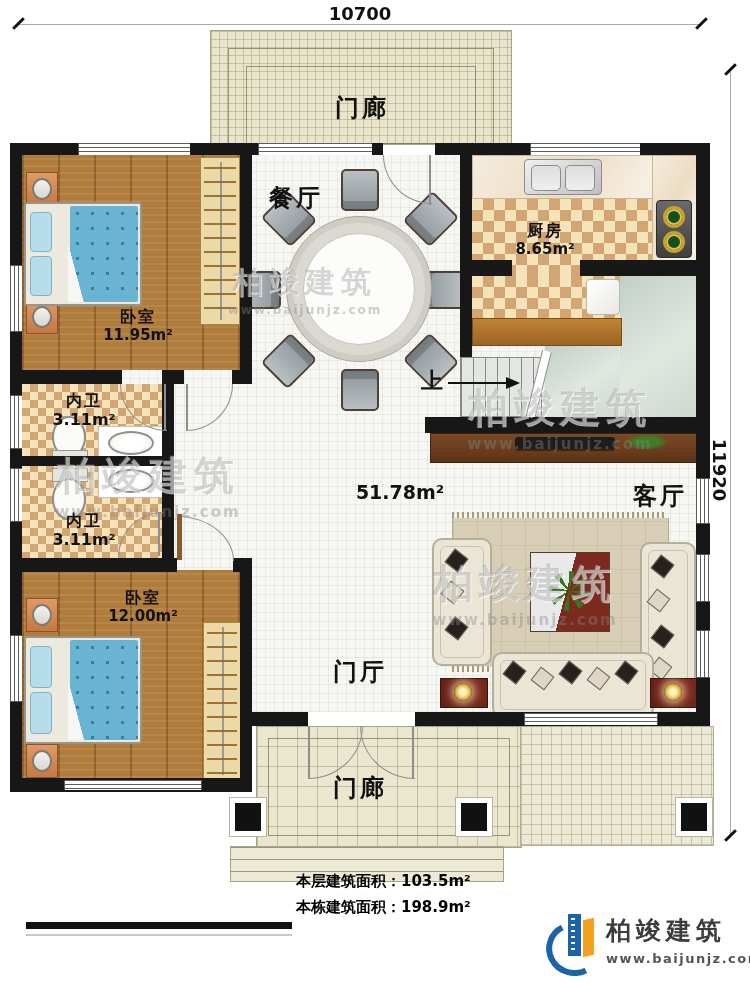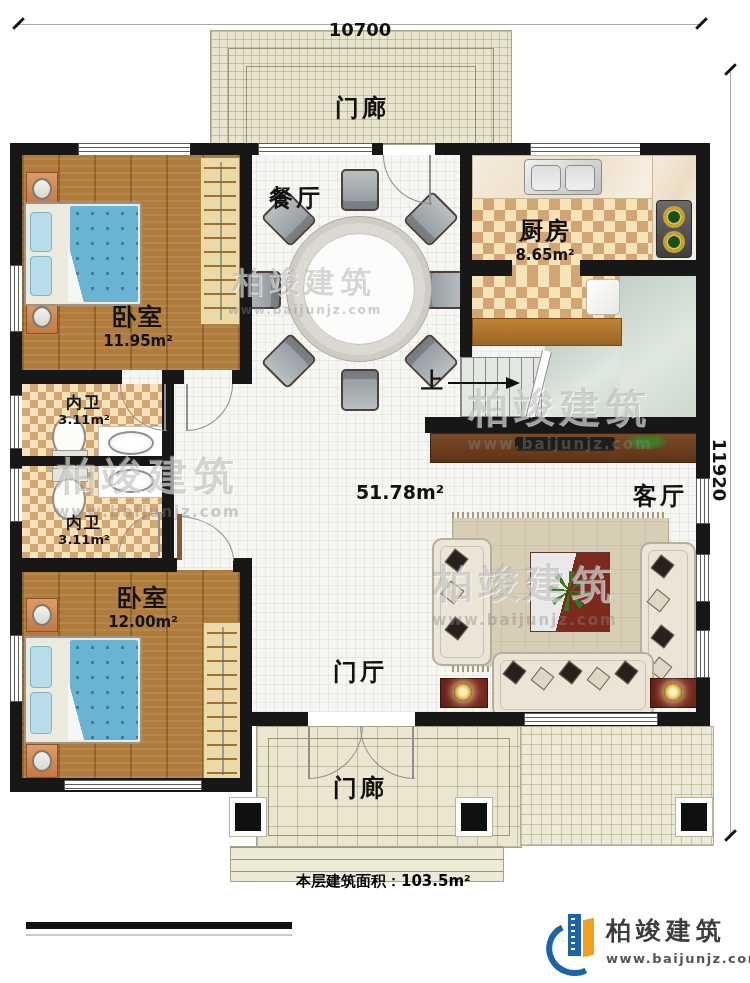--- a/index.html
+++ b/index.html
@@ -68,24 +68,24 @@
   .lamp{position:absolute;width:18px;height:18px;border-radius:50%;background:radial-gradient(circle,#fdf2c0 25%,#d9b74a 55%,#7a4a18 80%);box-shadow:0 0 8px 2px rgba(250,240,180,.8);}
   .column{position:absolute;width:36px;height:38px;background:#111;border:5px solid #fff;outline:1px solid #b9b4a0;box-sizing:border-box;}
   .steps{position:absolute;background:repeating-linear-gradient(to bottom,#9b967e 0 1px,#ece9d4 1px 12px);border:1px solid #a7a28a;}
   .stairs{position:absolute;background-color:#e2e7e2;background-image:repeating-linear-gradient(to right,#8a8a8a 0 1px,transparent 1px 12px);border:1px solid #8a8a8a;}
   .sbreak{position:absolute;width:8px;height:74px;background:#fff;border-left:1px solid #888;border-right:1px solid #888;transform:rotate(14deg);}
   .arrow-line{position:absolute;height:2px;background:#111;}
   .arrow-head{position:absolute;width:0;height:0;border-left:14px solid #111;border-top:6px solid transparent;border-bottom:6px solid transparent;}
 
   
   .room-label{position:absolute;transform:translate(-50%,-50%);text-align:center;color:#111;font-weight:bold;line-height:1.2;white-space:nowrap;z-index:30;}
-  .rl-main{display:block;font-size:24px;letter-spacing:2px;}
+  .rl-main{display:block;font-size:16px;letter-spacing:2px;}
   .rl-area{display:block;font-size:15px;letter-spacing:0;}
   .room-label.sm .rl-main{font-size:16px;}
-  .room-label.sm .rl-area{font-size:13px;}
+  .room-label.sm .rl-area{font-size:16px;}
   .room-label.lg .rl-main{font-size:24px;letter-spacing:3px;}
   .single-label{position:absolute;transform:translate(-50%,-50%);font-weight:bold;color:#111;white-space:nowrap;z-index:30;}
   .dim-label{position:absolute;font-weight:bold;font-size:18px;color:#111;transform:translate(-50%,-50%);z-index:5;}
   .dim-line{position:absolute;background:#a9a9a9;}
   .tick{position:absolute;width:15px;height:3px;background:#111;transform:rotate(-45deg);}
   .wm{position:absolute;text-align:center;pointer-events:none;z-index:25;}
   .wm-name{display:block;font-size:40px;font-weight:bold;color:rgba(135,135,135,.34);letter-spacing:6px;text-shadow:1px 1px 0 rgba(255,255,255,.65);white-space:nowrap;}
   .wm-url{display:block;font-size:15px;font-weight:bold;color:rgba(135,135,135,.40);letter-spacing:2px;white-space:nowrap;}
   .wm.small .wm-name{font-size:30px;}
   .wm.small .wm-url{font-size:12px;}
@@ -103,21 +103,21 @@
   .logo-b2{position:absolute;left:33px;top:7px;width:11px;height:37px;background:#f2a01d;transform:skewY(-12deg);}
   .logo-text{position:absolute;left:606px;top:914px;}
   .logo-name{display:block;font-size:25px;font-weight:bold;color:#3c3c3c;letter-spacing:5px;white-space:nowrap;}
   .logo-url{display:block;margin-top:4px;font-size:13px;font-weight:bold;color:#555;letter-spacing:1.5px;white-space:nowrap;}
 </style>
 </head>
 <body>
 
 <div class="plan">
 
-  <div class="dim-label" style="left:360px;top:29px;">10700</div>
+  <div class="dim-label" style="left:360px;top:13px;">10700</div>
   <div class="dim-line" style="left:18px;top:24px;width:684px;height:1px;"></div>
   <div class="tick" style="left:11px;top:22px;"></div>
   <div class="tick" style="left:694px;top:22px;"></div>
   <div class="dim-label" style="left:719px;top:470px;transform:translate(-50%,-50%) rotate(90deg);">11920</div>
   <div class="dim-line" style="left:730px;top:72px;width:1px;height:766px;"></div>
   <div class="tick" style="left:723px;top:68px;"></div>
   <div class="tick" style="left:723px;top:834px;"></div>
 
   <div class="porchtile" style="left:210px;top:30px;width:300px;height:113px;border:1px solid #a7a28a;"></div>
   <div class="innerline" style="left:228px;top:48px;width:264px;height:94px;"></div>
@@ -340,20 +340,21 @@
   <div class="room-label lg" style="left:360px;top:788px;">
       <span class="rl-main">门廊</span>
     </div>
   <div class="single-label" style="left:400px;top:492px;font-size:19px;">51.78m²</div>
   <div class="single-label" style="left:432px;top:381px;font-size:22px;">上</div>
 
   <div class="title-underline"></div>
   <div class="title-underline2"></div>
   <div class="stats">
     <div class="stat-row"><span>本层建筑面积：</span><span>103.5m²</span></div>
+    <div class="stat-row"><span>本栋建筑面积：</span><span>198.9m²</span></div>
   </div>
   <div class="logo-mark">
     <div class="logo-swoosh"></div>
     <div class="logo-b1"></div>
     <div class="logo-b2"></div>
   </div>
   <div class="logo-text">
     <span class="logo-name">柏竣建筑</span>
     <span class="logo-url">www.baijunjz.com</span>
   </div>

